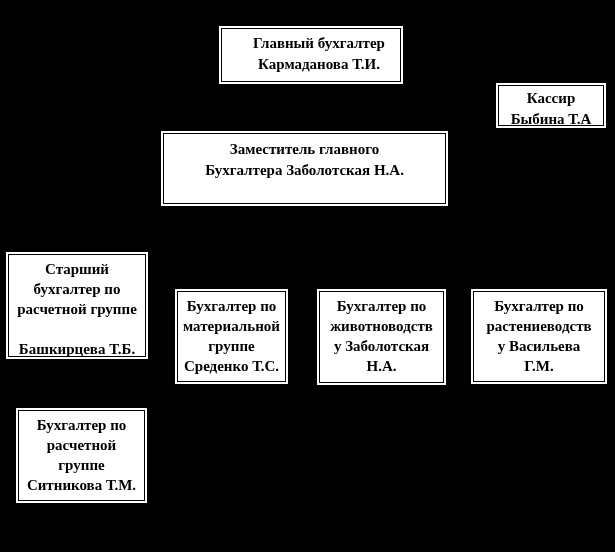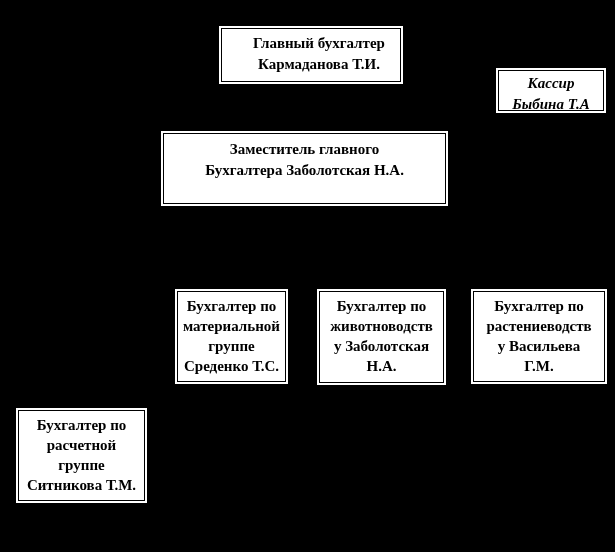--- a/index.html
+++ b/index.html
@@ -28,21 +28,21 @@
     white-space: pre-line;
     overflow: hidden;
   }
   
   .node.lines-2 { line-height: 21px; padding-top: 4px; }
   
   .node.lines-4, .node.lines-5 { line-height: 20px; padding-top: 4px; }
 
   
   #node-chief     { left: 221px; top: 28px;  width: 180px; height: 54px; padding-left: 16px;  }
-  #node-cashier   { left: 498px; top: 70px;  width: 106px; height: 41px;  padding-top: 2px; font-style: italic; }
+  #node-cashier   { left: 498px; top: 85px;  width: 106px; height: 41px;  padding-top: 2px; }
   #node-deputy    { left: 163px; top: 133px; width: 283px; height: 71px;  padding-top: 5px; }
   #node-senior    { left: 8px;   top: 254px; width: 138px; height: 103px; }
   #node-materials { left: 177px; top: 291px; width: 109px; height: 91px;  }
   #node-livestock { left: 319px; top: 291px; width: 125px; height: 92px;  }
   #node-crops     { left: 473px; top: 291px; width: 132px; height: 91px;  }
   #node-payroll   { left: 18px;  top: 410px; width: 127px; height: 91px;  }
 </style>
 </head>
 <body>
 
@@ -50,20 +50,25 @@
 
   <div id="node-chief" class="node lines-2">Главный бухгалтер
 Кармаданова Т.И.</div>
 
   <div id="node-cashier" class="node lines-2">Кассир
 Быбина Т.А</div>
 
   <div id="node-deputy" class="node lines-2">Заместитель главного
 Бухгалтера Заболотская Н.А.</div>
 
+  <div id="node-senior" class="node lines-5">Старший
+бухгалтер по
+расчетной группе
+
+Башкирцева Т.Б.</div>
 
   <div id="node-materials" class="node lines-4">Бухгалтер по
 материальной
 группе
 Среденко Т.С.</div>
 
   <div id="node-livestock" class="node lines-4">Бухгалтер по
 животноводств
 у Заболотская
 Н.А.</div>

